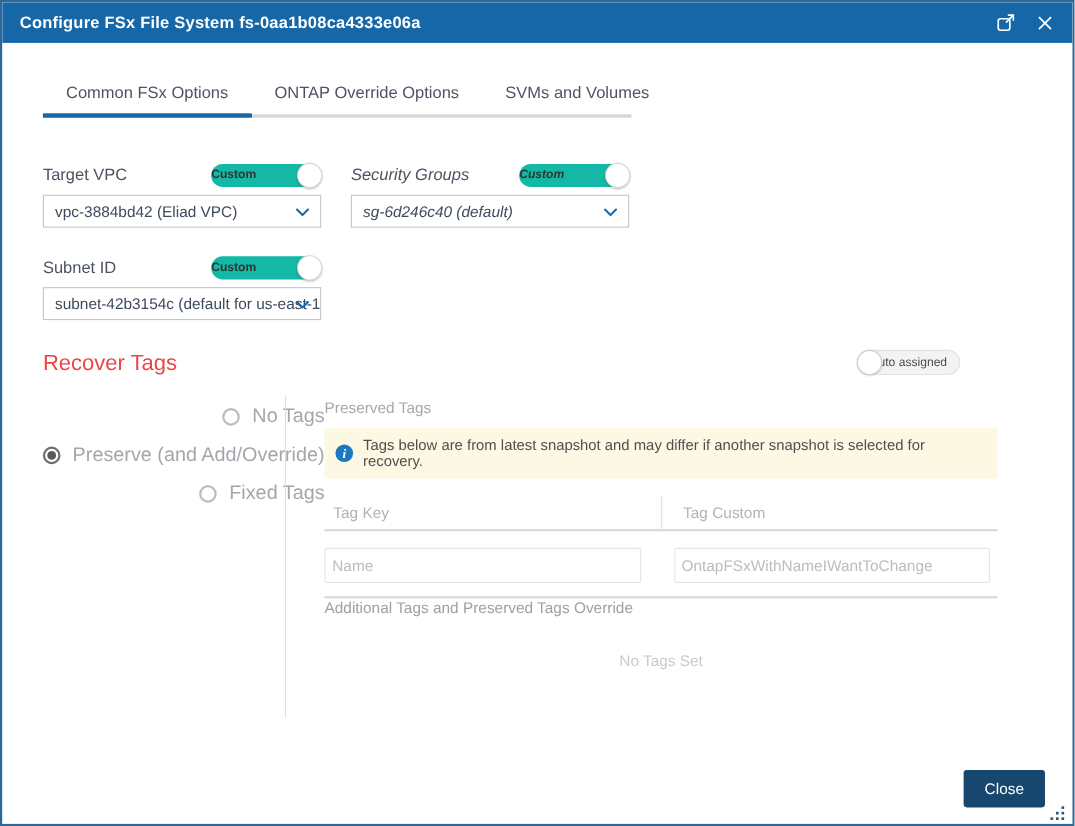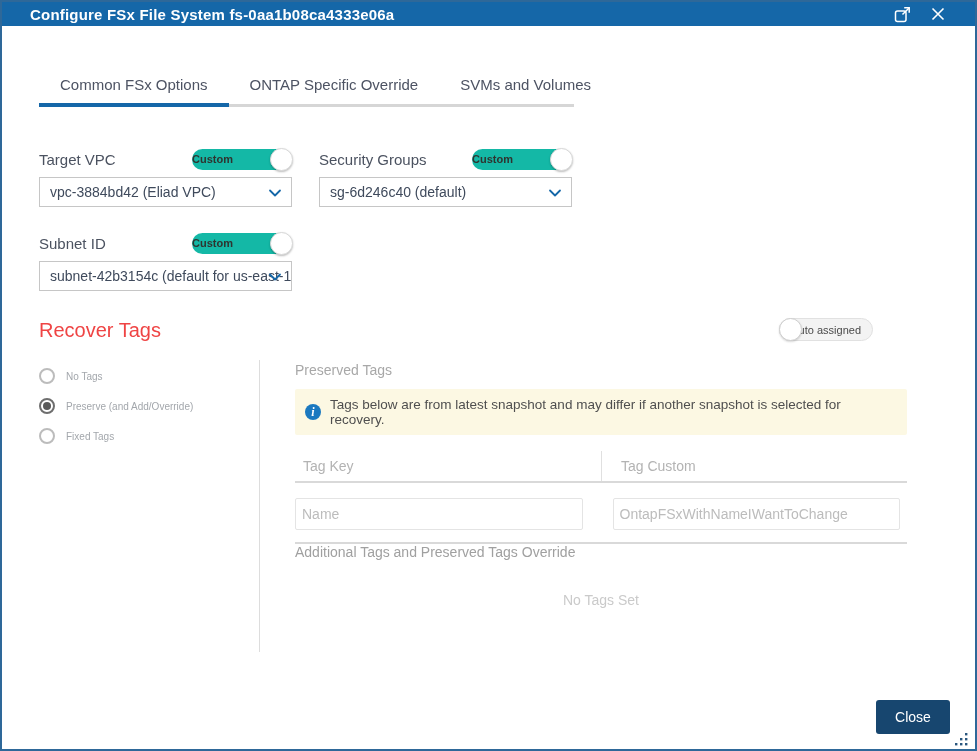--- a/index.html
+++ b/index.html
@@ -9,24 +9,24 @@
   .dialog {
     position: relative;
     width: 977px; height: 751px;
     background: #fff;
     border: 2px solid #2e6899;
     overflow: hidden;
   }
 
   
   .titlebar {
-    height: 24px;
+    height: 37px;
     background: #1567a8;
     display: flex; align-items: center;
-    padding: 0 28px;
+    padding: 0 16px;
     color: #fff;
   }
   .titlebar .title { font-size: 15px; font-weight: 700; flex: 1; letter-spacing: .2px; }
   .titlebar-icons { display: flex; align-items: center; gap: 18px; }
   .tb-icon { width: 18px; height: 18px; display: flex; align-items: center; justify-content: center; cursor: pointer; }
 
   
   .tabs {
     position: absolute; left: 37px; top: 64px;
     width: 535px; display: flex;
@@ -42,21 +42,21 @@
     cursor: pointer; white-space: nowrap;
   }
   .tab.active::after {
     content: ""; position: absolute; left: 0; right: 0; bottom: 0;
     height: 4px; background: #1567a8; z-index: 1;
   }
 
   
   .fgroup { position: absolute; width: 253px; }
   #fg-vpc    { left: 37px;  top: 146px; }
-  #fg-sg     { left: 317px; top: 146px; }
+  #fg-sg     { left: 317px; top: 146px; font-style: italic; }
   #fg-subnet { left: 37px;  top: 230px; }
   .fhead { display: flex; justify-content: space-between; align-items: center; height: 22px; }
   .flabel { font-size: 15px; color: #4b5260; }
 
   .toggle-on {
     position: relative; width: 100px; height: 21px;
     background: #14b8a6; border-radius: 11px;
     display: flex; align-items: center; justify-content: flex-start;
     cursor: pointer;
   }
@@ -91,21 +91,21 @@
   }
   .toggle-off .tlabel { font-size: 11px; color: #4a4a4a; }
   .toggle-off .knob {
     position: absolute; left: -1px; top: -1px;
     width: 23px; height: 23px; background: #fff;
     border: 1px solid #cfcfcf; border-radius: 50%;
     box-shadow: 0 1px 2px rgba(0,0,0,.15);
   }
 
   .radio-group { position: absolute; left: 37px; top: 366px; }
-  .radio-item { display: flex; align-items: center; margin-bottom: 14px; font-size: 10px; color: #a3a7ac; cursor: pointer; }
+  .radio-item { display: flex; align-items: center; margin-bottom: 14px; font-size: 18px; color: #a3a7ac; cursor: pointer; justify-content: flex-end; }
   .radio {
     width: 16px; height: 16px; border: 2px solid #bcbcbc; border-radius: 50%;
     margin-right: 11px; background: #fff; position: relative; flex: 0 0 auto;
   }
   .radio.checked { border-color: #6e6e6e; }
   .radio.checked::after { content: ""; position: absolute; inset: 2px; background: #595959; border-radius: 50%; }
 
   .vdivider { position: absolute; left: 257px; top: 358px; width: 1px; height: 292px; background: #ddd; }
 
   
@@ -171,21 +171,21 @@
       <div class="tb-icon">
         <svg width="14" height="14" viewBox="0 0 14 14">
           <path d="M1.5 1.5 L12.5 12.5 M12.5 1.5 L1.5 12.5" stroke="#fff" stroke-width="1.6" fill="none"></path>
         </svg>
       </div>
     </div>
   </div>
 
   <div class="tabs">
     <div class="tab active">Common FSx Options</div>
-    <div class="tab">ONTAP Specific Override</div>
+    <div class="tab">ONTAP Override Options</div>
     <div class="tab">SVMs and Volumes</div>
   </div>
 
   <div class="fgroup" id="fg-vpc">
     <div class="fhead">
       <span class="flabel">Target VPC</span>
       <span class="toggle-on">
         <span class="tlabel">Custom</span>
         <span class="knob"></span>
       </span>

